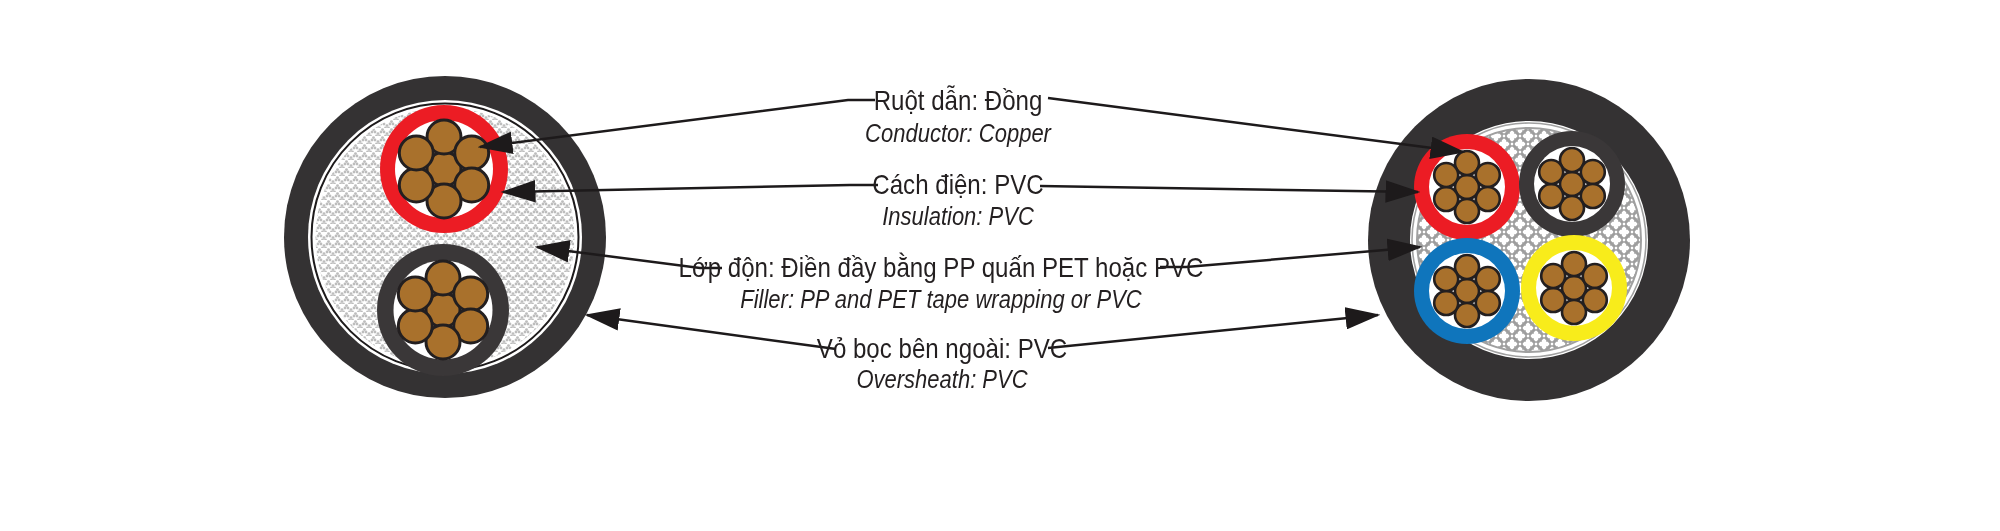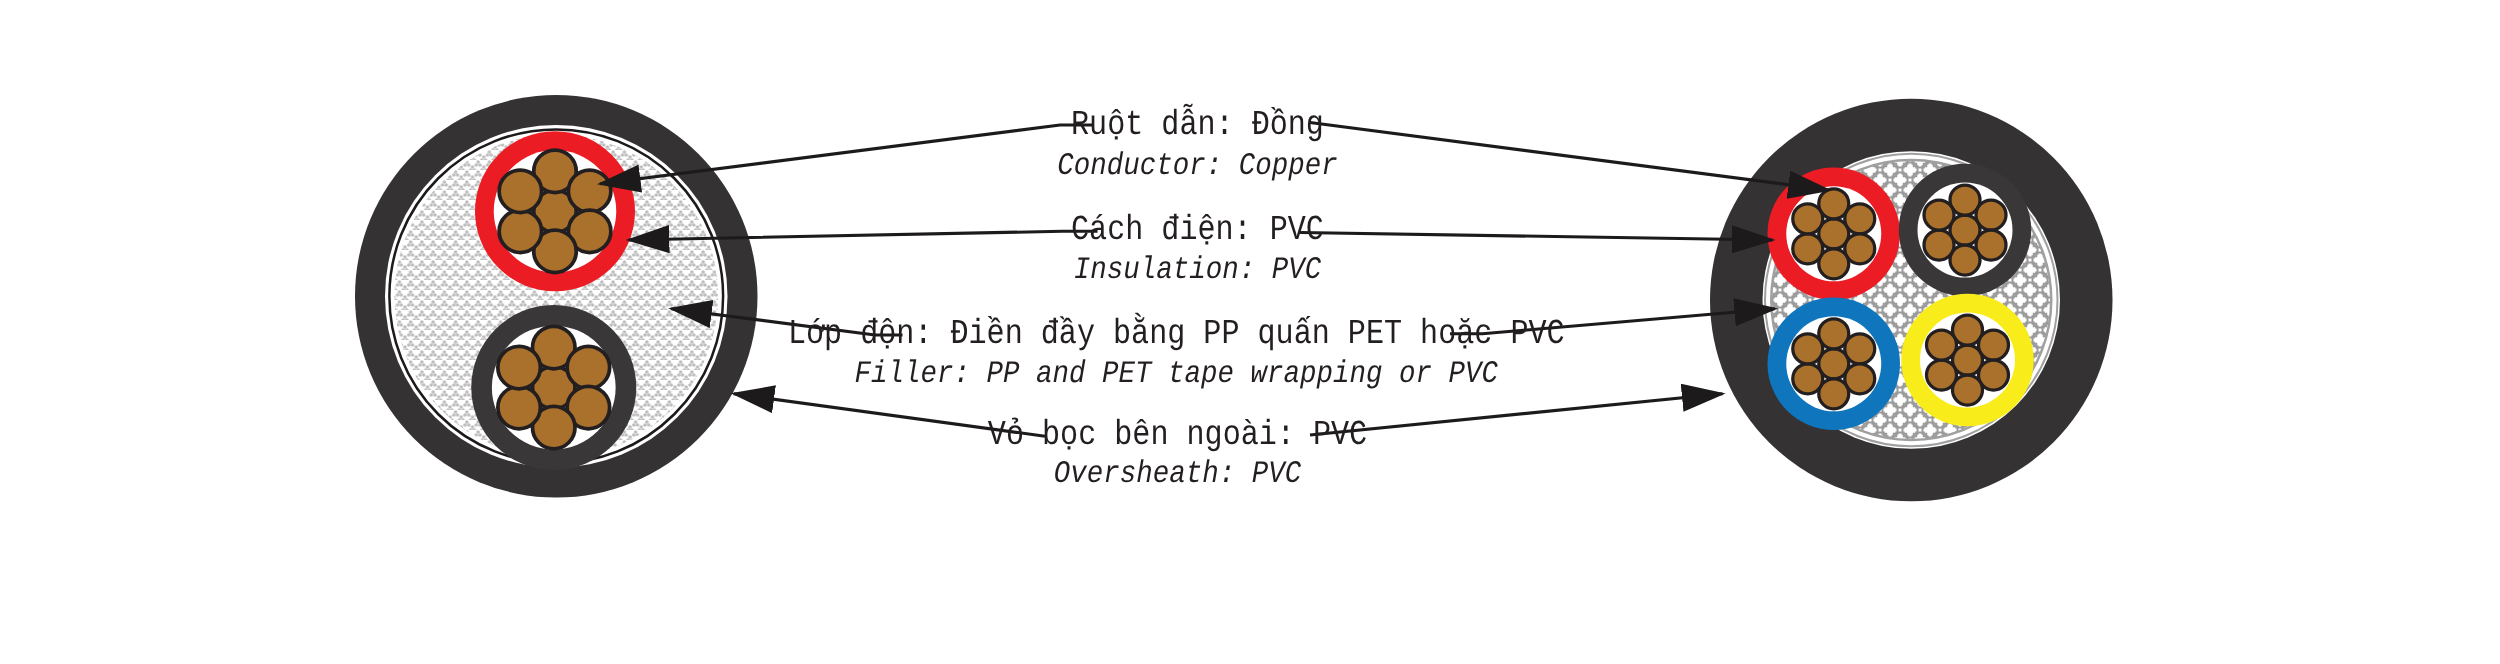--- a/index.html
+++ b/index.html
@@ -1,17 +1,17 @@
 <!DOCTYPE html>
 <html><head>
 <meta charset="utf-8">
 <style>
   html,body{margin:0;padding:0;background:#ffffff;}
   #stage{position:relative;width:2000px;height:531px;background:#ffffff;overflow:hidden;
-         font-family:Liberation Mono, monospace;}
+         font-family:Liberation Sans, sans-serif;}
   #diagram-svg{position:absolute;left:0;top:0;}
   .lbl{position:absolute;white-space:nowrap;color:#231f20;line-height:1;}
   .vi{font-size:28px;font-weight:400;transform:translate(-50%,-50%) scaleX(0.86);}
   .en{font-size:25px;font-style:italic;transform:translate(-50%,-50%) scaleX(0.88);}
 </style>
 </head>
 <body>
 
 <div id="stage">
 

